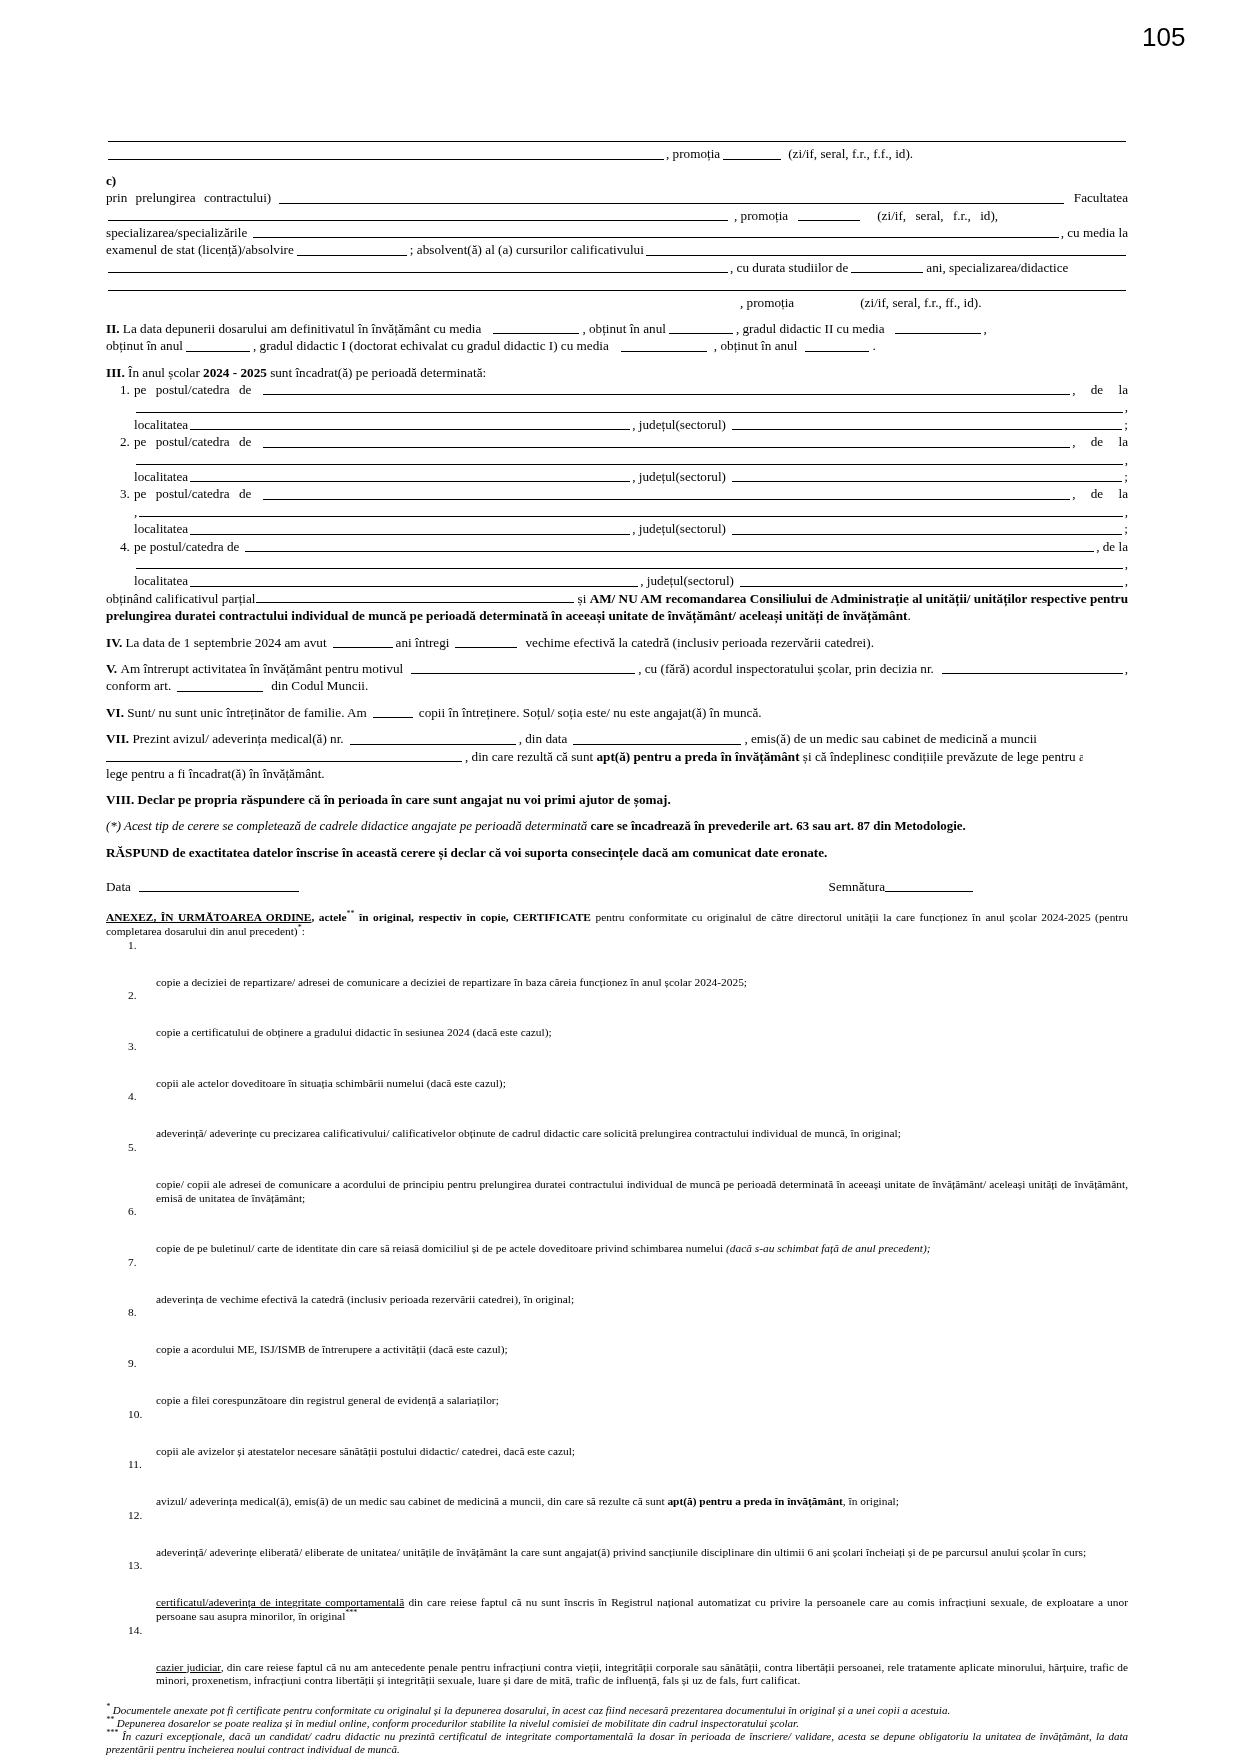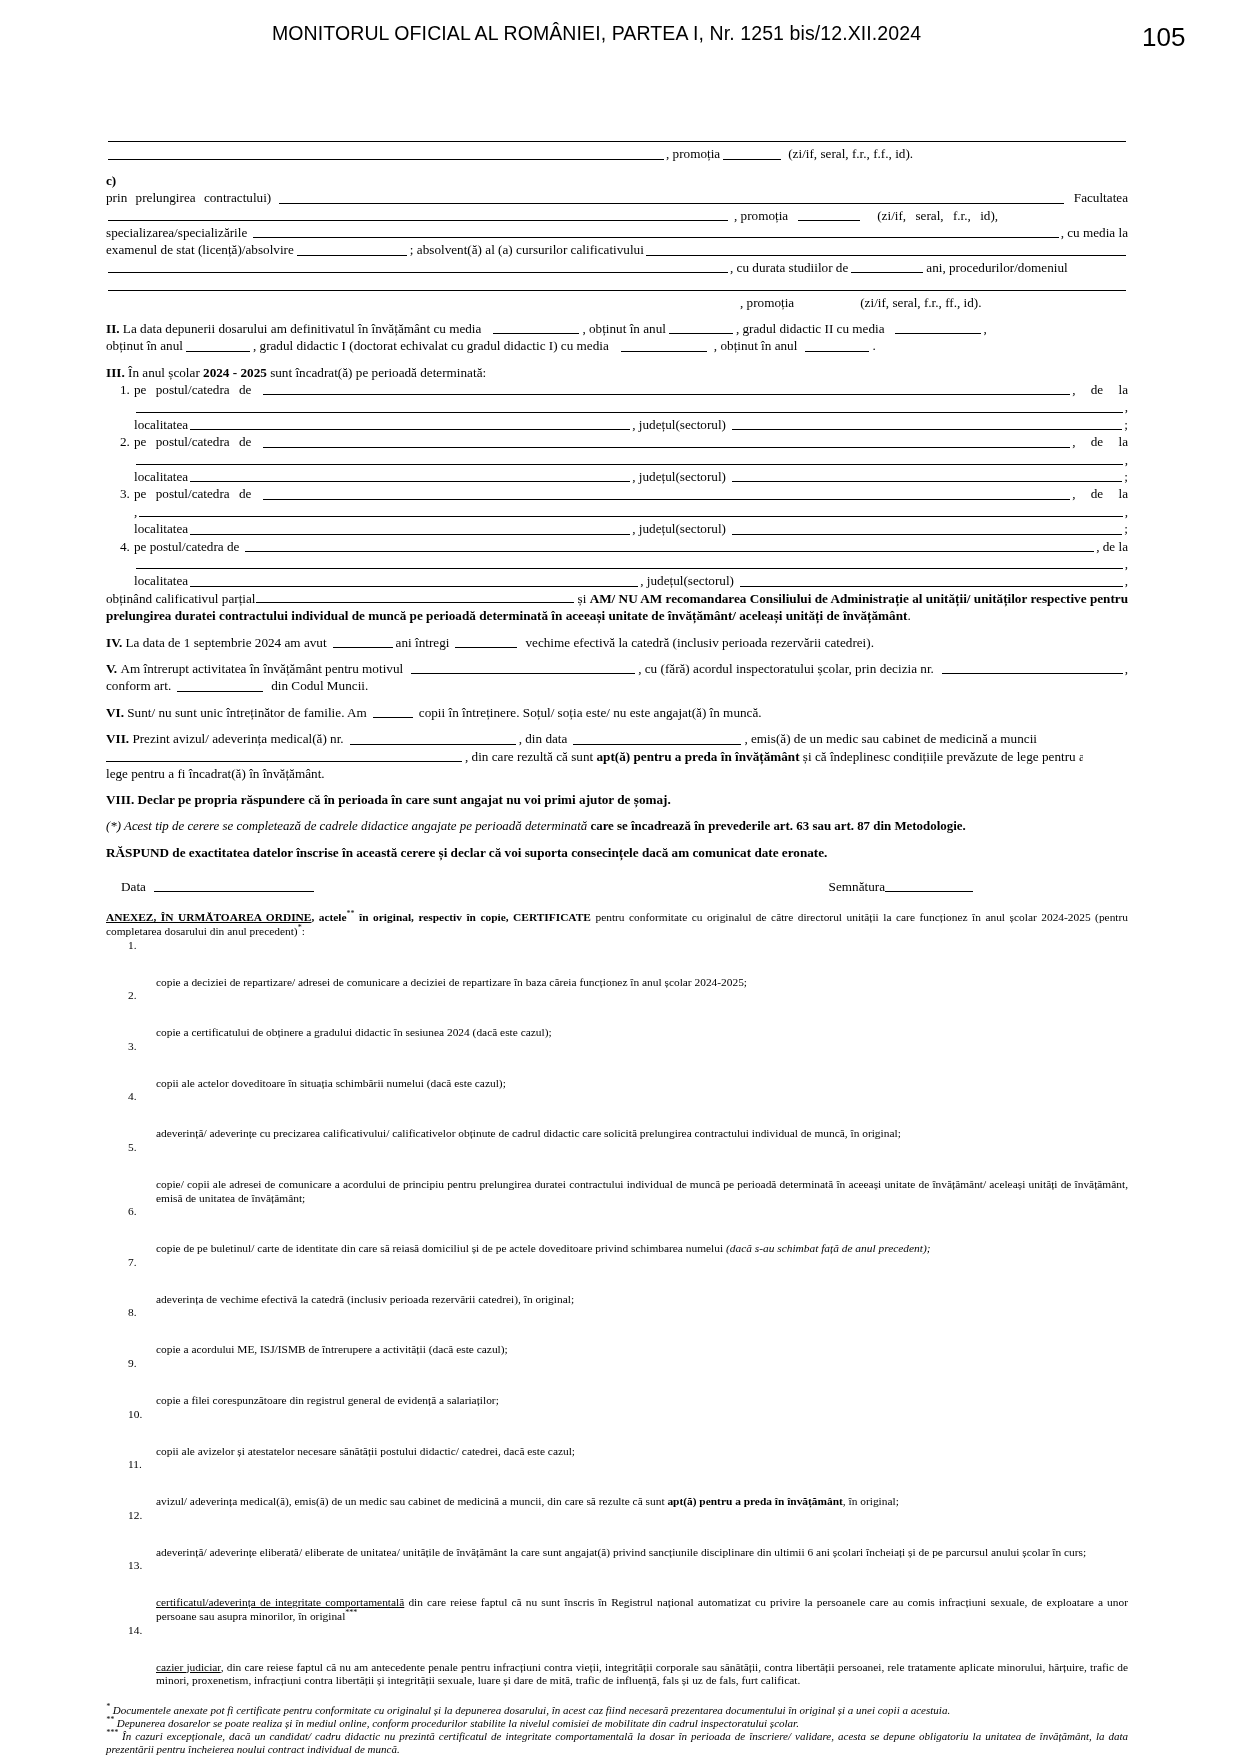--- a/index.html
+++ b/index.html
@@ -22,27 +22,26 @@
   .u { text-decoration: underline; }
 
   .annex { font-size: 11.4px; line-height: 13.6px; }
   .annex ol { list-style: none; }
   .annex li { display: flex; padding-left: 22px; }
   .annex li .n { width: 28px; flex: 0 0 28px; }
   .annex li .t { flex: 1; text-align: justify; margin-top: 37px; }
   .sup { font-size: 8px; vertical-align: super; line-height: 0; }
 
   .notes { font-size: 11px; line-height: 13.2px; font-style: italic; text-align: justify; }
-  .sign-row { display: flex; justify-content: space-between; height: 18px; margin-left: 15px; }
+  .sign-row { display: flex; justify-content: space-between; height: 18px; }
 </style>
 </head>
 <body>
 
 <div class="header">
-  <span class="title">MONITORUL OFICIAL AL ROMÂNIEI, PARTEA I, Nr. 1251 bis/12.XII.2024</span>
   <span class="pageno">105</span>
 </div>
 
 <div class="content">
 
   <div class="line">
     <span class="fill"></span>
   </div>
   <div class="line">
     <span class="fill" style="flex:0 0 556px"></span>
@@ -76,21 +75,21 @@
     <div class="line">
       <span>examenul de stat (licență)/absolvire</span>
       <span class="blank" style="width:110px"></span>
       <span>; absolvent(ă) al (a) cursurilor calificativului</span>
       <span class="fill"></span>
     </div>
     <div class="line">
       <span class="fill" style="flex:0 0 620px"></span>
       <span>, cu durata studiilor de</span>
       <span class="blank" style="width:72px"></span>
-      <span>ani, procedurilor/domeniul</span>
+      <span>ani, specializarea/didactice</span>
     </div>
     <div class="line">
       <span class="fill"></span>
     </div>
     <div class="line">
       <span class="fill" style="flex:0 0 630px;border-bottom-color:transparent"></span>
       <span>, promoția</span>
       <span class="blank" style="width:56px;border-bottom-color:transparent"></span>
       <span style="margin-left:4px">(zi/if, seral, f.r., ff., id).</span>
     </div>

